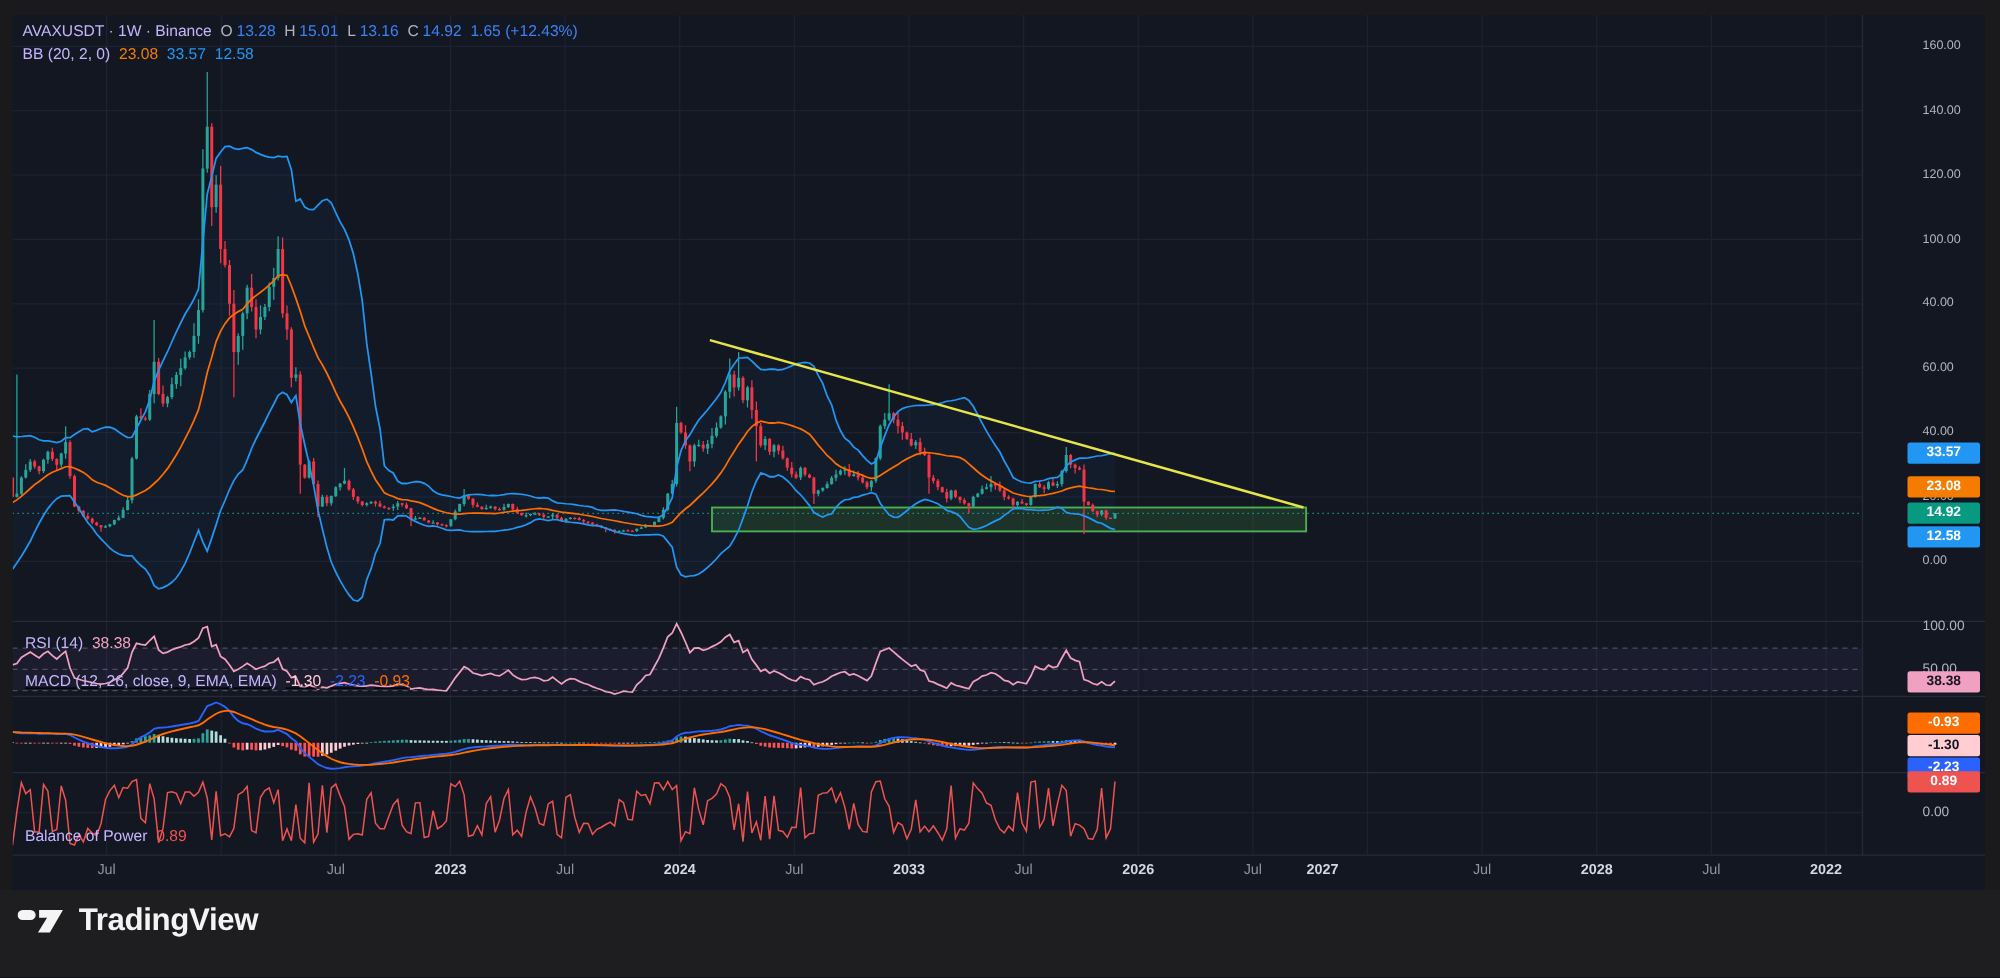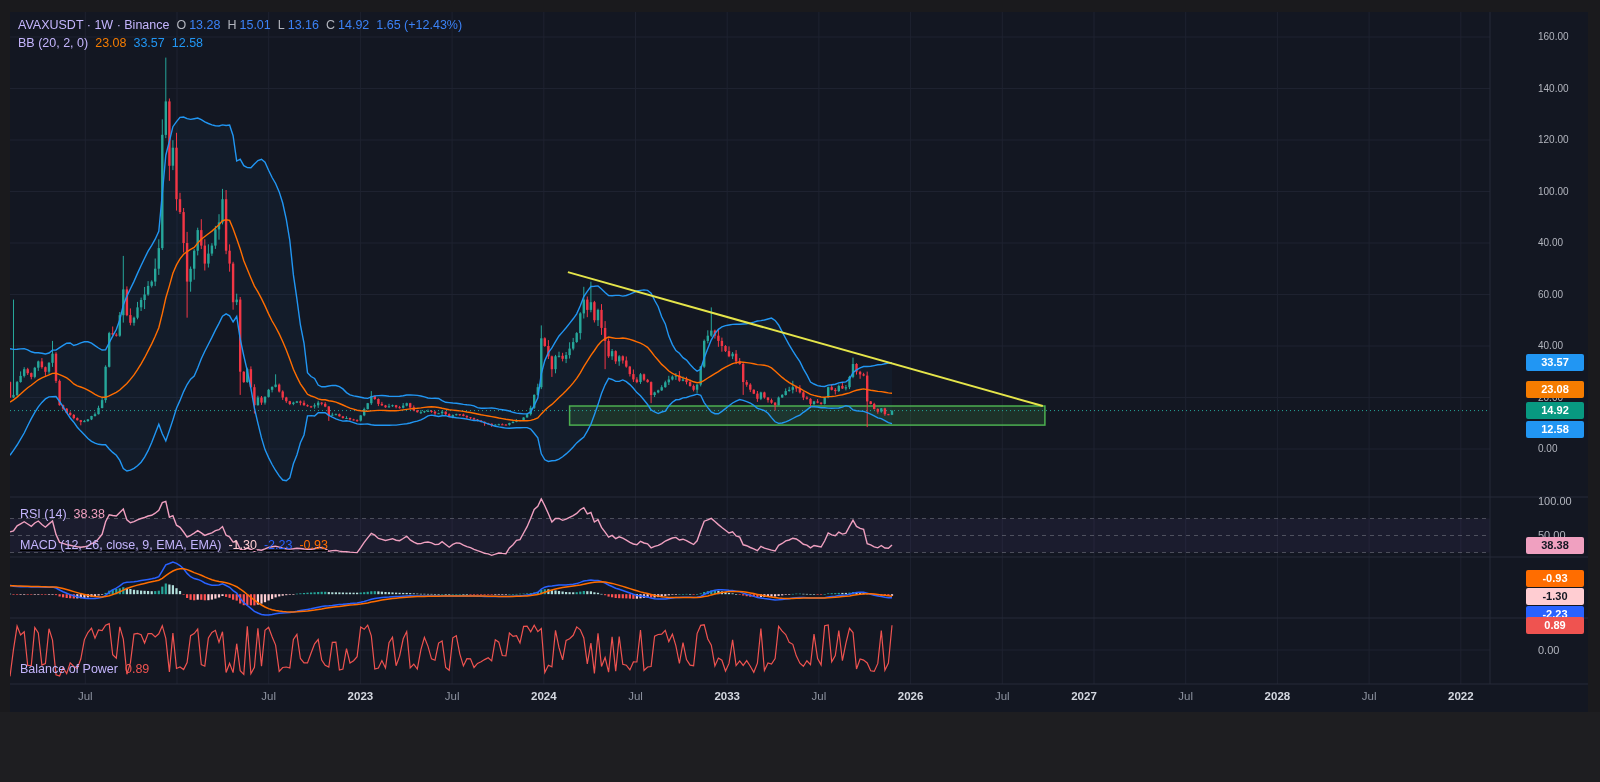--- a/index.html
+++ b/index.html
@@ -918,21 +918,21 @@
       <div class="time-label year" style="left: 145px; margin-top: 33px;">2022</div>
       <div class="time-label" style="left: 236.7px;">Jul</div>
       <div class="time-label year" style="left: 328.4px;">2023</div>
       <div class="time-label" style="left: 420.1px;">Jul</div>
       <div class="time-label year" style="left: 511.8px;">2024</div>
       <div class="time-label" style="left: 603.5px;">Jul</div>
       <div class="time-label year" style="left: 695.2px;">2033</div>
       <div class="time-label" style="left: 786.9px;">Jul</div>
       <div class="time-label year" style="left: 878.6px;">2026</div>
       <div class="time-label" style="left: 970.3px;">Jul</div>
-      <div class="time-label year" style="left: 1052px;">2027</div>
+      <div class="time-label year" style="left: 1026px;">2027</div>
       <div class="time-label" style="left: 1153.7px;">Jul</div>
       <div class="time-label year" style="left: 1245.4px;">2028</div>
       <div class="time-label" style="left: 1337.1px;">Jul</div>
       <div class="time-label year" style="left: 1428.8px;">2022</div>
       <div class="badge" style="top: 354.057px; background: rgb(33, 150, 243); color: rgb(255, 255, 255);">33.57</div>
       <div class="badge" style="top: 381.069px; background: rgb(245, 124, 0); color: rgb(255, 255, 255);">23.08</div>
       <div class="badge" style="top: 402.081px; background: rgb(8, 153, 129); color: rgb(255, 255, 255);">14.92</div>
       <div class="badge" style="top: 421.106px; background: rgb(33, 150, 243); color: rgb(255, 255, 255);">12.58</div>
       <div class="badge" style="top: 536.877px; background: rgb(240, 160, 192); color: rgb(19, 23, 34);">38.38</div>
       <div class="badge" style="top: 569.546px; background: rgb(255, 109, 0); color: rgb(255, 255, 255);">-0.93</div>
@@ -941,14 +941,23 @@
       <div class="badge" style="top: 616.58px; background: rgb(239, 83, 80); color: rgb(255, 255, 255);">0.89</div>
     </div>
   <div id="price-axis" style="position:absolute;left:1490px;top:12px;width:98px;height:672px;z-index:3;"></div>
   <div id="time-axis" style="position:absolute;left:10px;top:684px;width:1578px;height:28px;z-index:3;"></div>
 
   <div id="strip-top" class="strip"></div>
   <div id="strip-left" class="strip"></div>
   <div id="strip-right" class="strip"></div>
 
   <div id="footer"></div>
+  <div id="brand">
+    <span>
+      <svg width="40" height="26" viewBox="0 0 44 28" fill="#f4f4f4">
+        <rect x="0" y="4" width="16" height="9" rx="4.5"></rect>
+        <path d="M19 4 H40 L28.5 24 H18 L26 11 H19 Z"></path>
+      </svg>
+    </span>
+    <span id="brand-text">TradingView</span>
+  </div>
 
 </div>
 
 </body></html>

